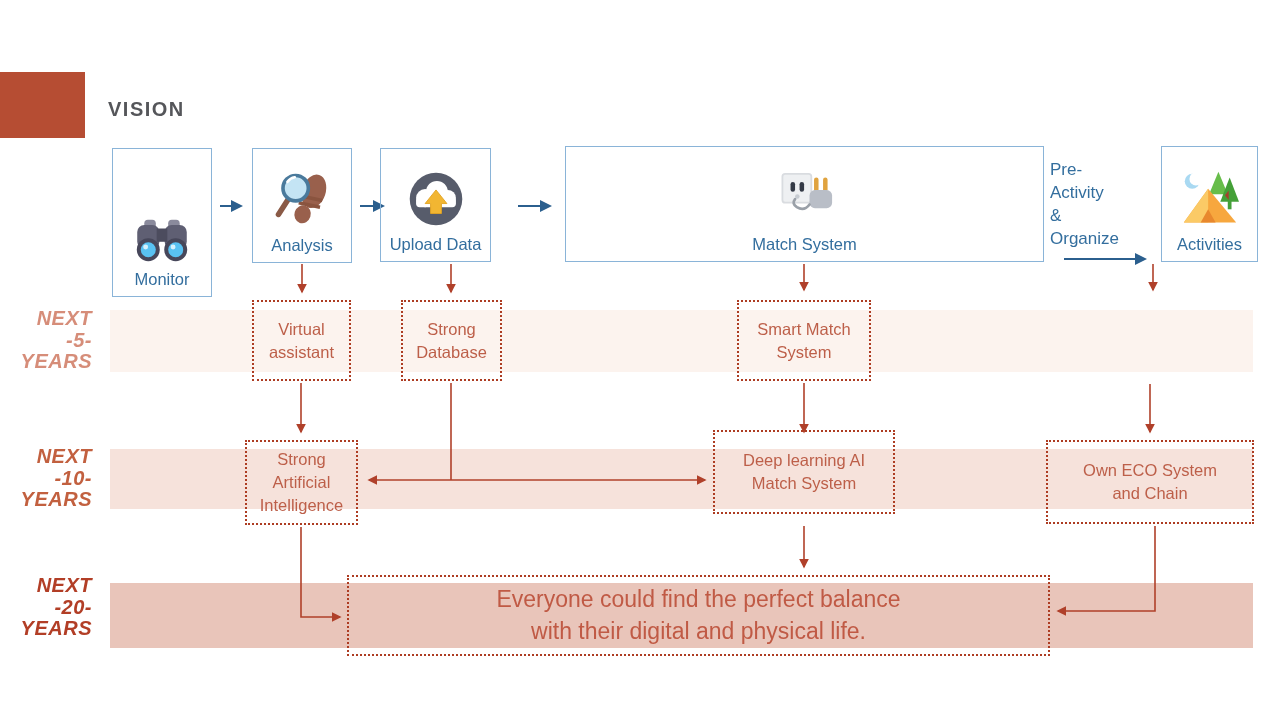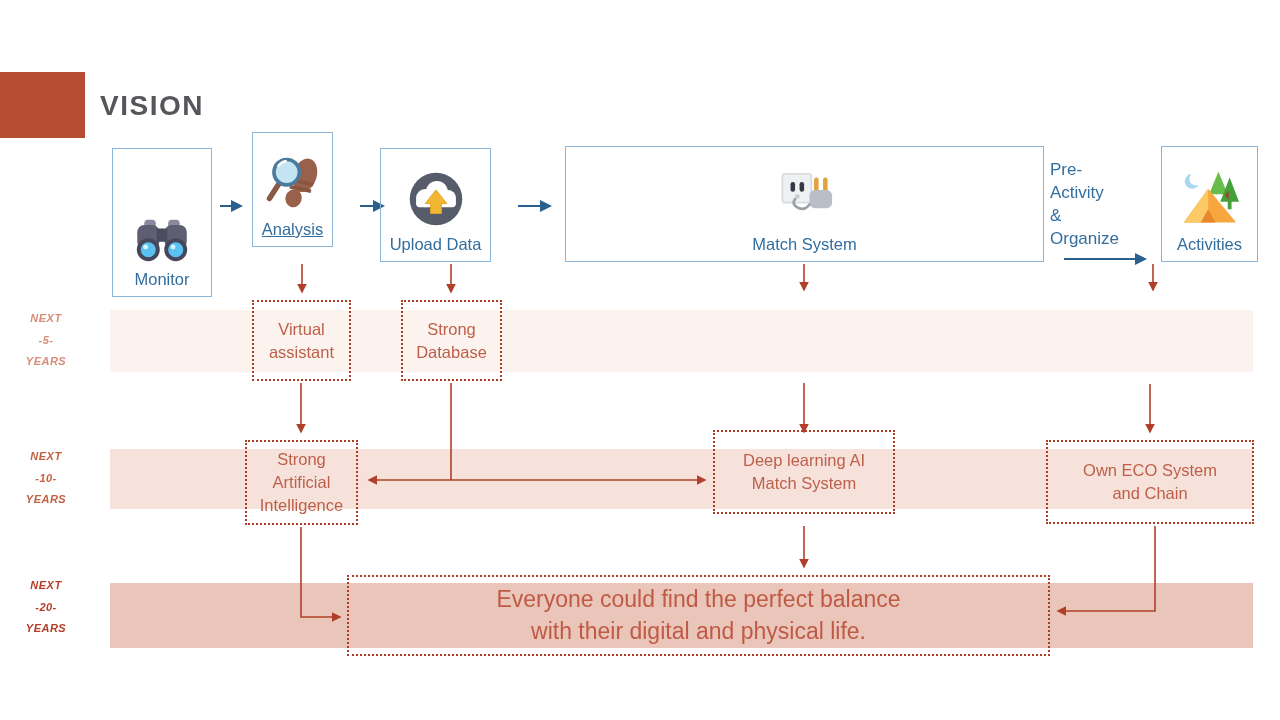--- a/index.html
+++ b/index.html
@@ -1,48 +1,48 @@
 <!DOCTYPE html>
 <html><head>
 <meta charset="utf-8">
 <style>
   html,body{margin:0;padding:0;background:#ffffff;}
   .stage{position:relative;width:1280px;height:720px;overflow:hidden;
          font-family:"Liberation Sans",sans-serif;background:#ffffff;}
 
   .accent-square{position:absolute;left:0;top:72px;width:85px;height:66px;background:#b64d33;}
-  .page-title{position:absolute;left:96px;top:86px;margin:4px;font-size:28px;font-weight:bold;
+  .page-title{position:absolute;left:96px;top:86px;margin:12px;font-size:20px;font-weight:bold;
               letter-spacing:1.5px;color:#55565a;}
 
   
   .band{position:absolute;left:110px;width:1143px;}
   #band1{top:310px;height:62px;background:#fcf3ee;}
   #band2{top:449px;height:60px;background:#f6e2db;}
   #band3{top:583px;height:65px;background:#e9c5ba;}
 
   
   .connectors{position:absolute;left:0;top:0;width:1280px;height:720px;z-index:5;pointer-events:none;}
 
   
   .fb{position:absolute;z-index:10;border:1.5px solid #8ab4d8;background:transparent;
       display:flex;flex-direction:column;align-items:center;justify-content:flex-end;
       color:#336e9e;font-size:16.5px;box-sizing:border-box;padding-bottom:7px;}
   .fb .icon{display:block;margin-bottom:3px;}
   #fb-monitor{left:112px;top:148px;width:100px;height:149px;}
-  #fb-analysis{left:252px;top:132px;width:81px;height:115px;text-decoration:underline;}
+  #fb-analysis{left:252px;top:148px;width:100px;height:115px;}
   #fb-upload{left:380px;top:148px;width:111px;height:114px;}
   #fb-match{left:565px;top:146px;width:479px;height:116px;}
   #fb-activities{left:1161px;top:146px;width:97px;height:116px;align-items:center;}
 
   .pre-activity{position:absolute;z-index:10;left:1050px;top:158px;width:108px;text-align:left;
                 color:#336e9e;font-size:17px;line-height:23px;white-space:pre-line;}
 
   
-  .ylab{position:absolute;left:0;width:92px;text-align:center;font-style:italic;font-weight:bold;
-        font-size:11px;line-height:21.5px;white-space:pre-line;letter-spacing:0.5px;z-index:10;}
+  .ylab{position:absolute;left:0;width:92px;text-align:right;font-style:italic;font-weight:bold;
+        font-size:20px;line-height:21.5px;white-space:pre-line;letter-spacing:0.5px;z-index:10;}
   #y5{top:308px;color:#d68d79;}
   #y10{top:446px;color:#c2603f;}
   #y20{top:575px;color:#b23e26;}
 
   
   .dbox{position:absolute;z-index:10;border:2px dotted #ad3c22;background:transparent;
         color:#bd5f49;display:flex;align-items:center;justify-content:center;text-align:center;
         font-size:16.5px;line-height:1.38;white-space:pre-line;box-sizing:border-box;}
   #d-virtual{left:252px;top:300px;width:99px;height:81px;}
   #d-database{left:401px;top:300px;width:101px;height:81px;}
@@ -193,20 +193,22 @@
 -10-
 YEARS</div>
   <div class="ylab" id="y20">NEXT
 -20-
 YEARS</div>
 
   <div class="dbox" id="d-virtual">Virtual
 assistant</div>
   <div class="dbox" id="d-database">Strong
 Database</div>
+  <div class="dbox" id="d-smart">Smart Match
+System</div>
 
   <div class="dbox" id="d-ai">Strong
 Artificial
 Intelligence</div>
   <div class="dbox" id="d-deep">Deep learning AI
 Match System</div>
   <div class="dbox" id="d-eco">Own ECO System
 and Chain</div>
 
   <div class="dbox" id="d-everyone">Everyone could find the perfect balance

